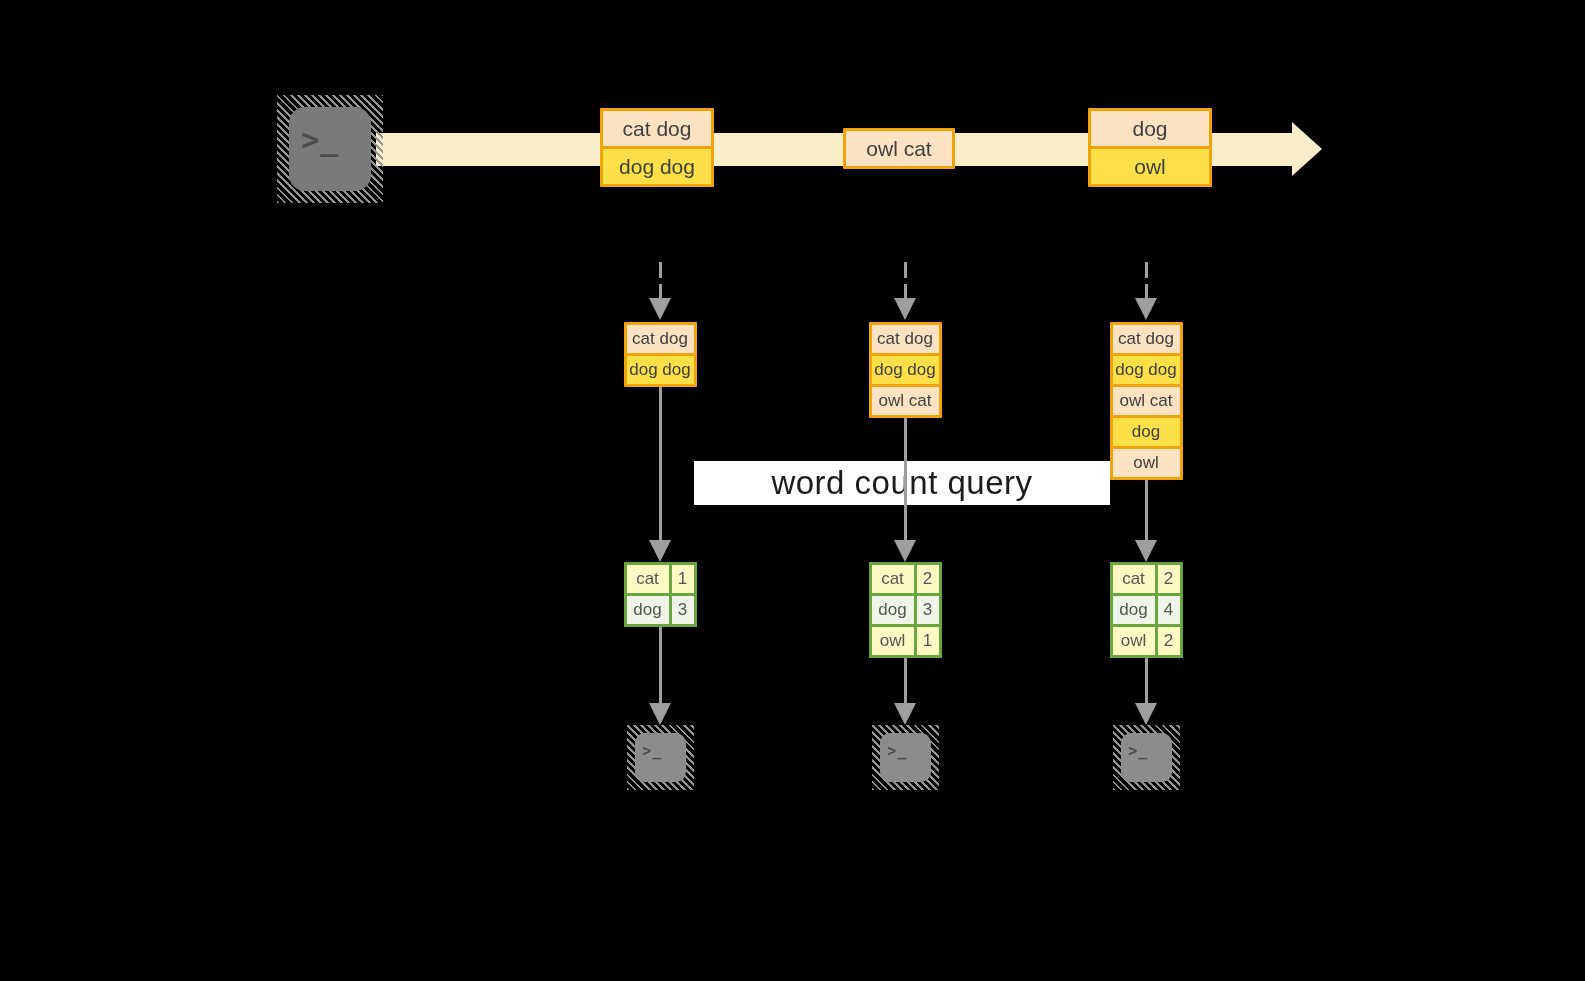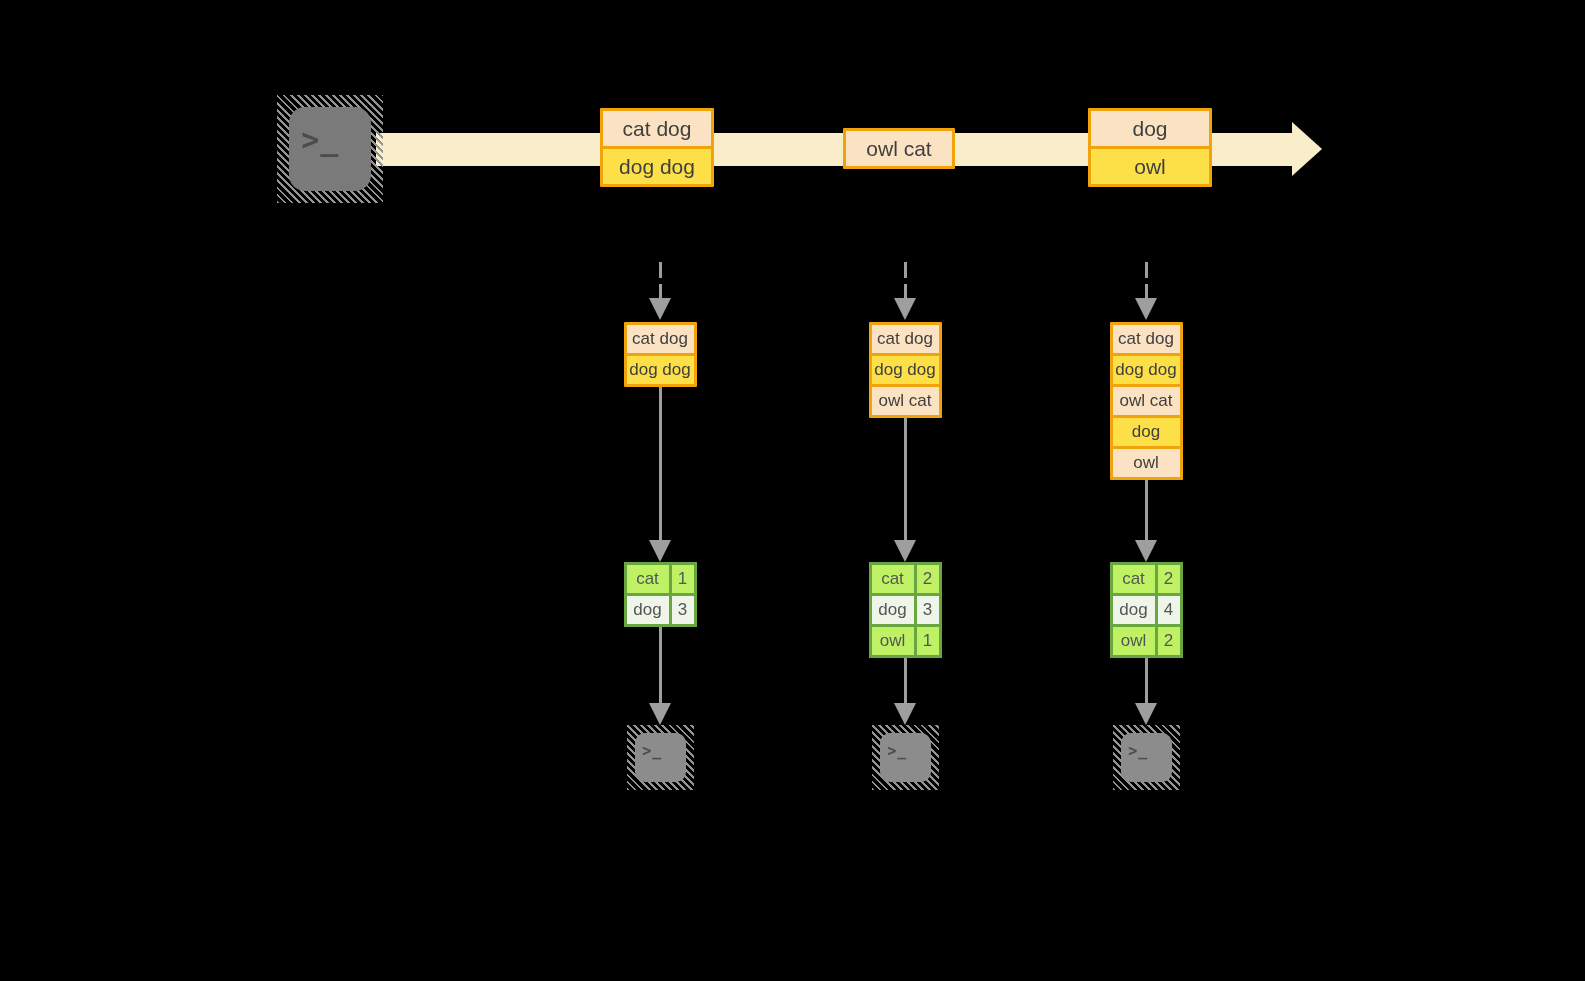--- a/index.html
+++ b/index.html
@@ -32,21 +32,21 @@
 
   
   .gtable{
     background:#69A63F;padding:3px;display:grid;grid-template-columns:42px 22px;
     gap:3px;box-sizing:border-box;width:73px;
   }
   .gcell{
     display:flex;align-items:center;justify-content:center;height:28px;
     font-size:17px;color:#555;
   }
-  .g-a{background:#bef264;}
+  .g-a{background:#fef9c3;}
   .g-b{background:#EFF5E9;}
 
   
   .vline{width:3px;background:#9E9E9E;}
   .vdash{width:3px;background:repeating-linear-gradient(to bottom,#9E9E9E 0 16px,transparent 16px 22px);}
   .head{
     width:0;height:0;
     border-left:11px solid transparent;border-right:11px solid transparent;
     border-top:22px solid #9E9E9E;
   }
@@ -82,20 +82,23 @@
 
   <div class="term-wrap abs z4" style="left:277px;top:95px;width:106px;height:108px;">
     <div class="term-inner src" style="inset:12px;border-radius:16px;">
       <span class="glyph" style="font-size:30px;">&gt;_</span>
     </div>
   </div>
 
   <div class="stream-band abs z1"></div>
   <div class="stream-head abs z1"></div>
 
+  <div class="query-band abs z2">
+    <span>word count query</span>
+  </div>
 
   <div id="dyn">
       <div class="obox abs z4" style="left: 600px; top: 108px; width: 114px;">
         <div class="ocell fill-a" style="height: 35px; font-size: 21px;">cat dog</div>
         <div class="ocell fill-b" style="height: 35px; font-size: 21px;">dog dog</div>
       </div>
       <div class="obox abs z4" style="left: 843px; top: 128px; width: 112px;">
         <div class="ocell fill-a" style="height: 35px; font-size: 21px;">owl cat</div>
       </div>
       <div class="obox abs z4" style="left: 1088px; top: 108px; width: 124px;">

